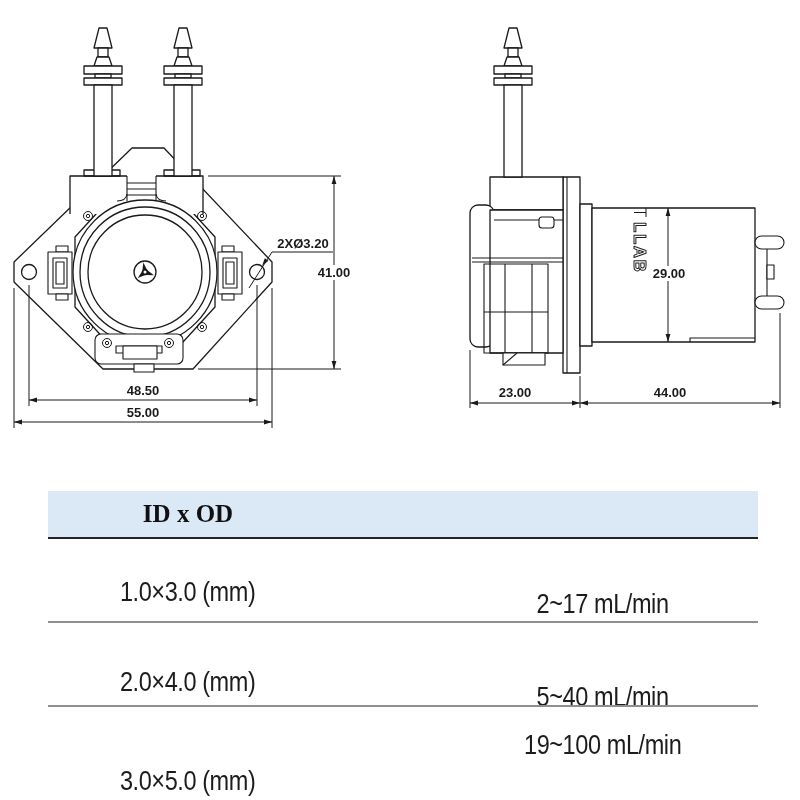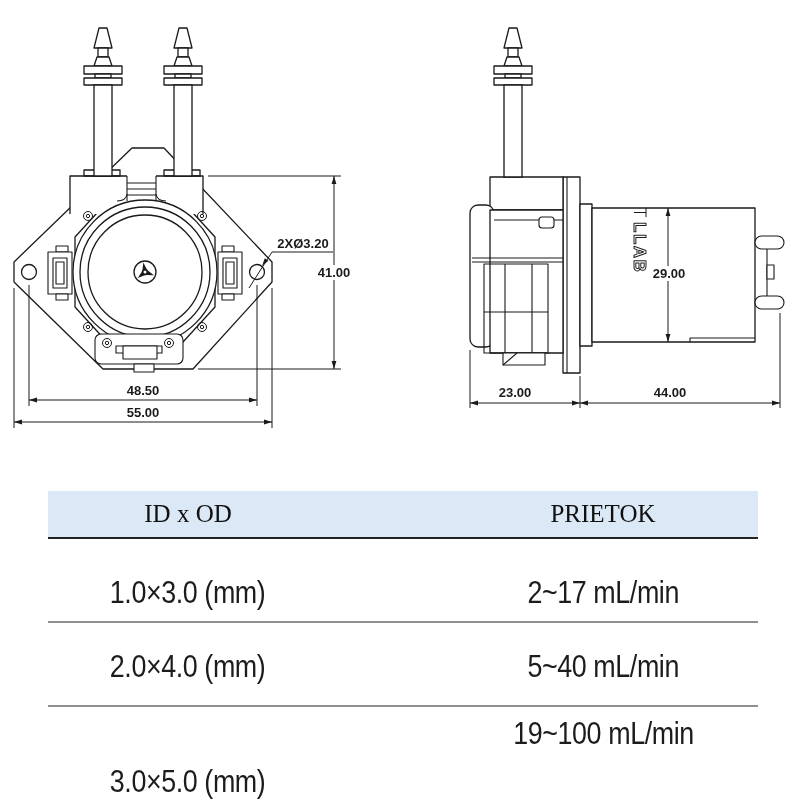--- a/index.html
+++ b/index.html
@@ -5,29 +5,29 @@
   html,body{margin:0;padding:0;background:#ffffff;}
   .stage{position:relative;width:800px;height:800px;background:#ffffff;overflow:hidden;
          font-family:"Liberation Sans",sans-serif;color:#111;}
   svg{position:absolute;top:0;left:0;}
   svg text{font-family:"Liberation Sans",sans-serif;font-weight:bold;font-size:13px;fill:#1a1a1a;}
   .brand-text{font-size:17px;letter-spacing:1.5px;fill:#ffffff;stroke:#1a1a1a;stroke-width:1;}
   
   .tbl-header{position:absolute;left:48px;top:491px;width:710px;height:46px;
       background:#dbe8f5;border-bottom:2px solid #232323;display:flex;align-items:center;}
   .th{position:absolute;top:0;height:100%;display:flex;align-items:center;justify-content:center;
-      font-family:"Liberation Serif",serif;font-weight:normal;font-size:25px;color:#101010;}
+      font-family:"Liberation Serif",serif;font-weight:bold;font-size:25px;color:#101010;}
   .th.c1{left:0px;width:280px;}
   .th.c2{left:400px;width:310px;}
   .sep{position:absolute;left:48px;width:710px;height:0;border-top:2px solid #8f8f8f;}
   .cell{position:absolute;transform:translateY(-50%);display:flex;justify-content:center;
-        font-size:32px;color:#1c1c1c;white-space:nowrap;}
+        font-size:28px;color:#1c1c1c;white-space:nowrap;}
   .cell > span{display:inline-block;transform:scaleX(.84);letter-spacing:-0.5px;}
   .cell.c1{left:48px;width:280px;}
-  .cell.c2{left:448px;width:310px;}
+  .cell.c2{left:448px;width:310px;margin-top:12px;}
 </style>
 </head>
 <body>
 
 <div class="stage">
 
   <svg width="800" height="460" viewBox="0 0 800 460">
     <g stroke="#1a1a1a" stroke-width="1.3" fill="none" stroke-linejoin="round" stroke-linecap="butt">
 
       <g>
@@ -204,36 +204,35 @@
           <text x="670" y="397" text-anchor="middle">44.00</text>
           <text x="669" y="278" text-anchor="middle">29.00</text>
         </g>
       </g>
     </g>
   </svg>
 
   <div>
     <div class="tbl-header">
       <div class="th c1">ID x OD</div>
-      <div class="th c2">PRIETOK</div>
     </div>
 
     <div class="cell c1" style="top:592px">
         <span>1.0×3.0 (mm)</span>
       </div>
     <div class="cell c2" style="top:592px">
         <span>2~17 mL/min</span>
       </div>
 
     <div class="sep" style="top:621px"></div>
 
-    <div class="cell c1" style="top:666px">
+    <div class="cell c1" style="top:682px">
         <span>2.0×4.0 (mm)</span>
       </div>
-    <div class="cell c2" style="top:666px">
+    <div class="cell c2" style="top:685px">
         <span>5~40 mL/min</span>
       </div>
 
     <div class="sep" style="top:705px"></div>
 
     <div class="cell c1" style="top:781px">
         <span>3.0×5.0 (mm)</span>
       </div>
     <div class="cell c2" style="top:733px">
         <span>19~100 mL/min</span>

